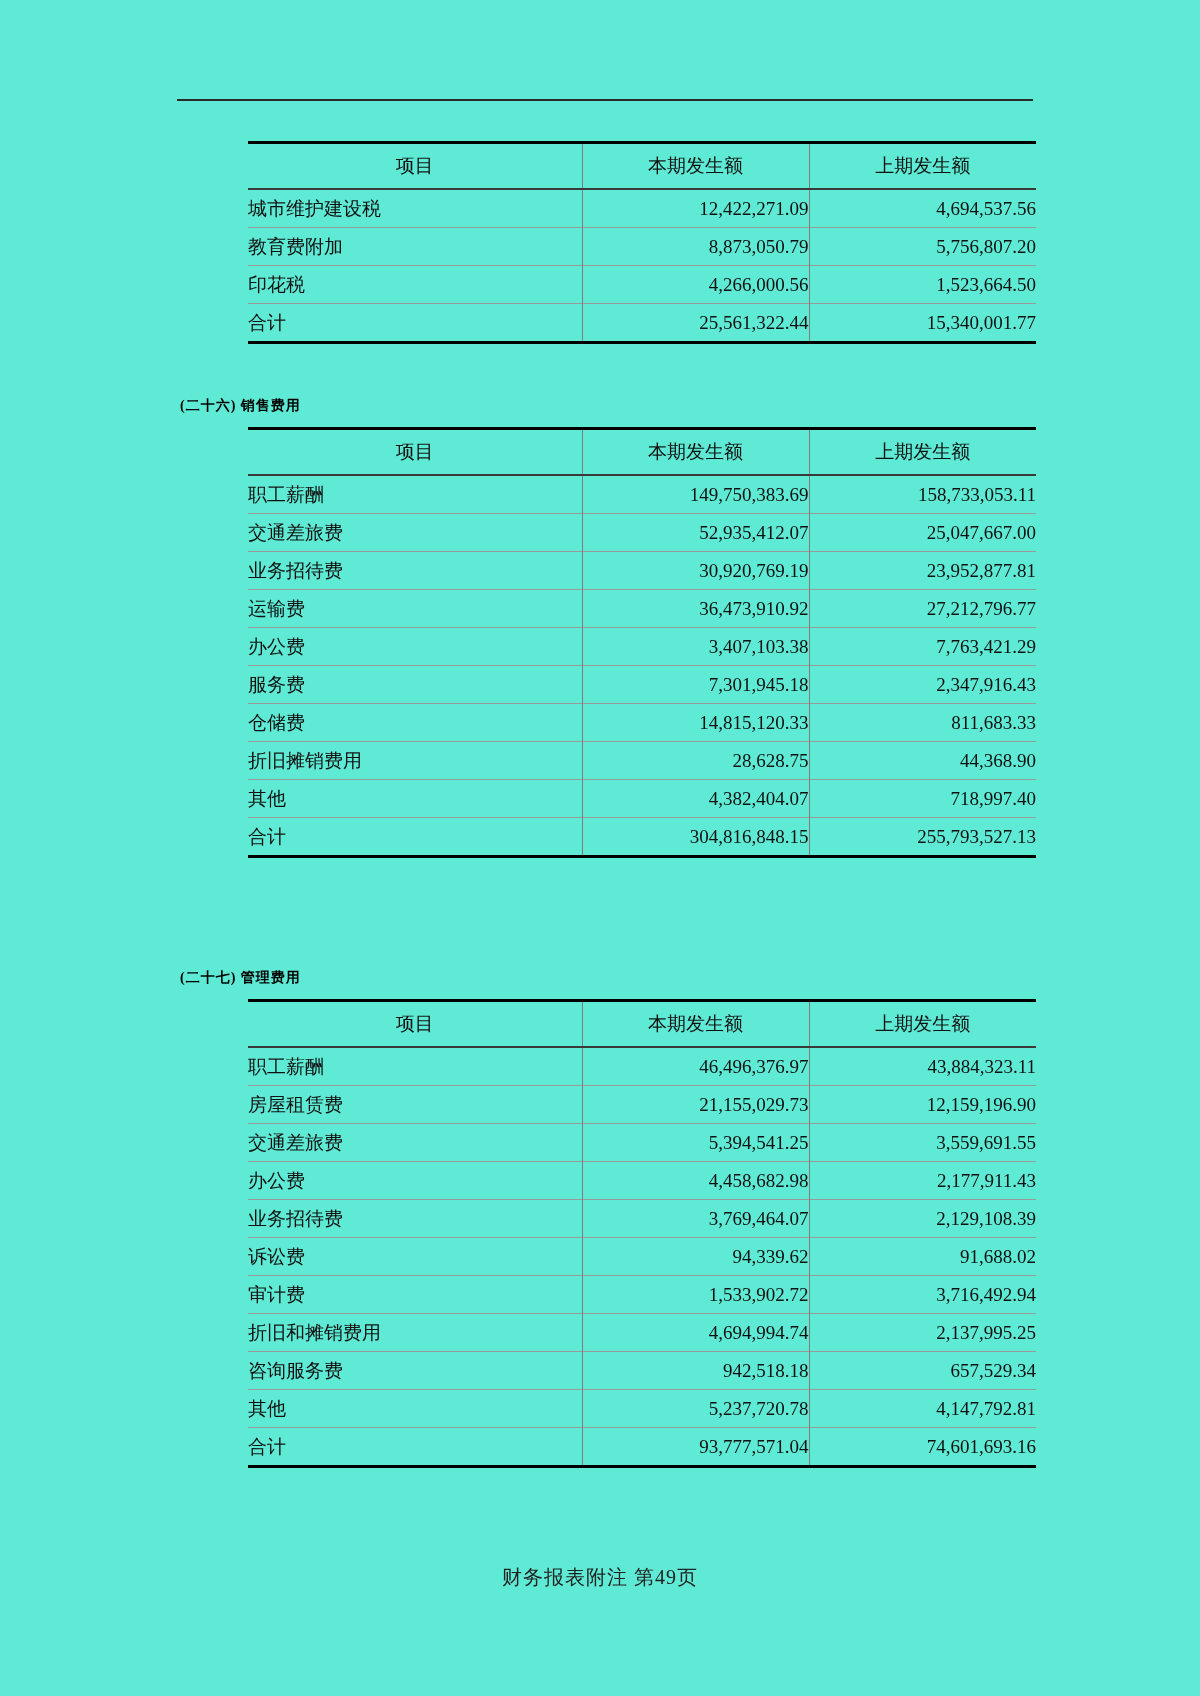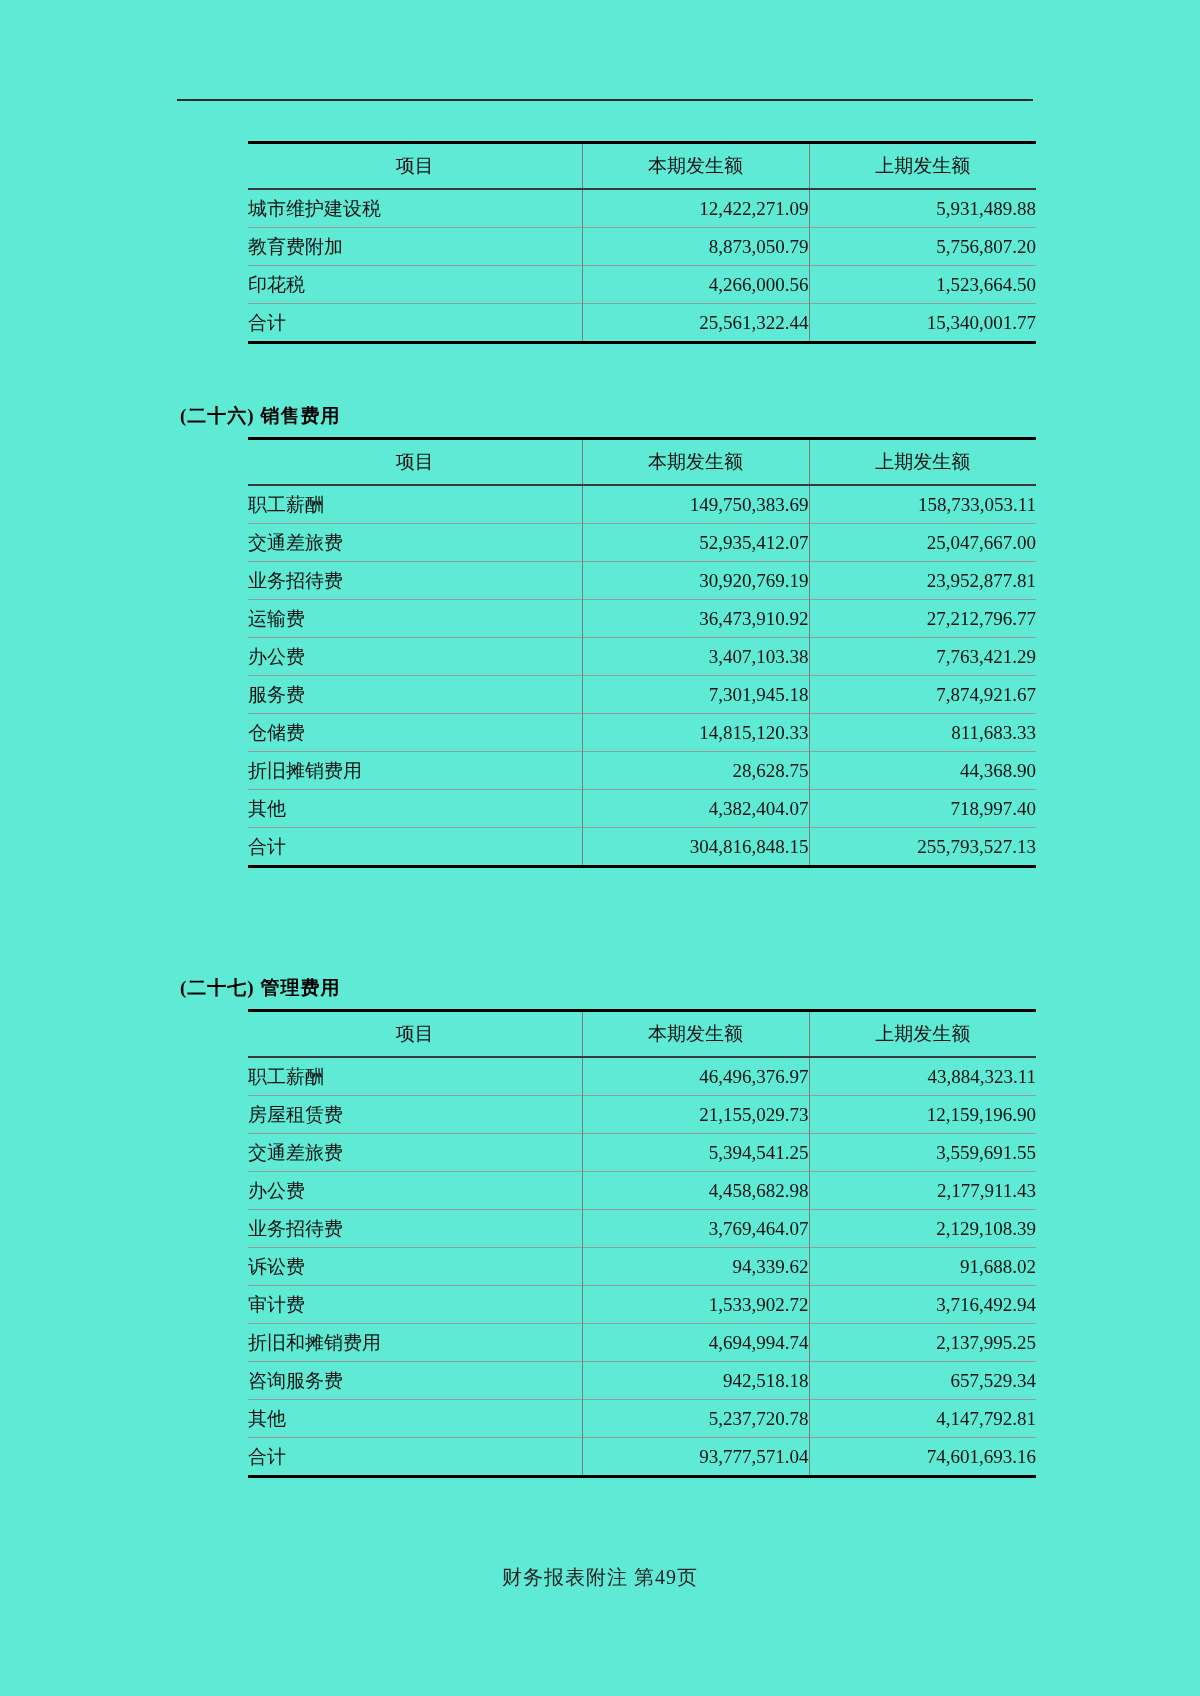--- a/index.html
+++ b/index.html
@@ -20,22 +20,22 @@
     width: 856px;
     height: 2px;
     background: #2b2b2b;
   }
   .tbl-section { position: absolute; }
   .s1 { left: 248px; top: 141px; }
   .s2 { left: 180px; top: 390px; }
   .s3 { left: 180px; top: 962px; }
   .s2 table, .s3 table { margin-left: 68px; }
   h2.section-heading {
-    margin: 14px 0 9px 0;
-    font-size: 19px;
+    margin: 4px 0 9px 0;
+    font-size: 14px;
     line-height: 24px;
     font-weight: bold;
     color: #000;
     letter-spacing: 1px;
   }
   table.fin {
     width: 788px;
     table-layout: fixed;
     border-collapse: collapse;
     border-top: 3px solid #000;
@@ -94,21 +94,21 @@
           <tr>
             <th>项目</th>
             <th>本期发生额</th>
             <th>上期发生额</th>
           </tr>
         </thead>
       <tbody>
           <tr>
     <td class="c-item">城市维护建设税</td>
     <td class="c-num">12,422,271.09</td>
-    <td class="c-num">5,931,489.88</td>
+    <td class="c-num">4,694,537.56</td>
   </tr>
           <tr>
     <td class="c-item">教育费附加</td>
     <td class="c-num">8,873,050.79</td>
     <td class="c-num">5,756,807.20</td>
   </tr>
           <tr>
     <td class="c-item">印花税</td>
     <td class="c-num">4,266,000.56</td>
     <td class="c-num">1,523,664.50</td>
@@ -159,21 +159,21 @@
     <td class="c-num">27,212,796.77</td>
   </tr>
           <tr>
     <td class="c-item">办公费</td>
     <td class="c-num">3,407,103.38</td>
     <td class="c-num">7,763,421.29</td>
   </tr>
           <tr>
     <td class="c-item">服务费</td>
     <td class="c-num">7,301,945.18</td>
-    <td class="c-num">7,874,921.67</td>
+    <td class="c-num">2,347,916.43</td>
   </tr>
           <tr>
     <td class="c-item">仓储费</td>
     <td class="c-num">14,815,120.33</td>
     <td class="c-num">811,683.33</td>
   </tr>
           <tr>
     <td class="c-item">折旧摊销费用</td>
     <td class="c-num">28,628.75</td>
     <td class="c-num">44,368.90</td>

